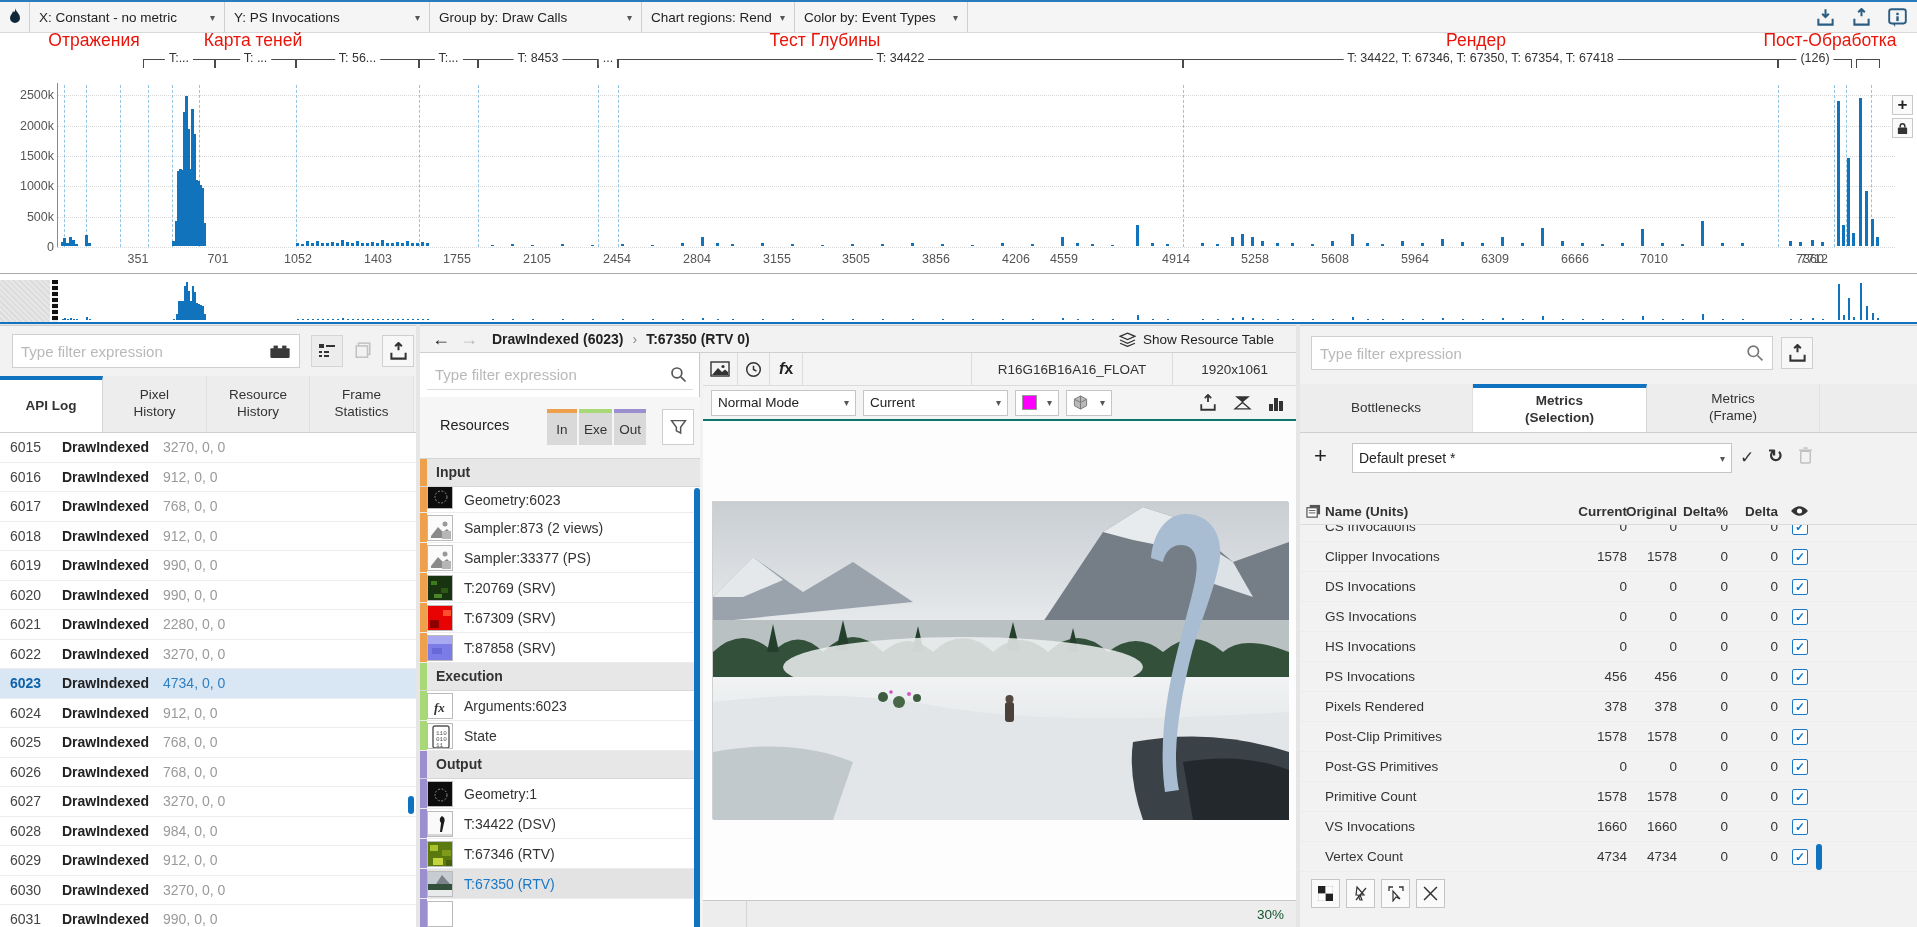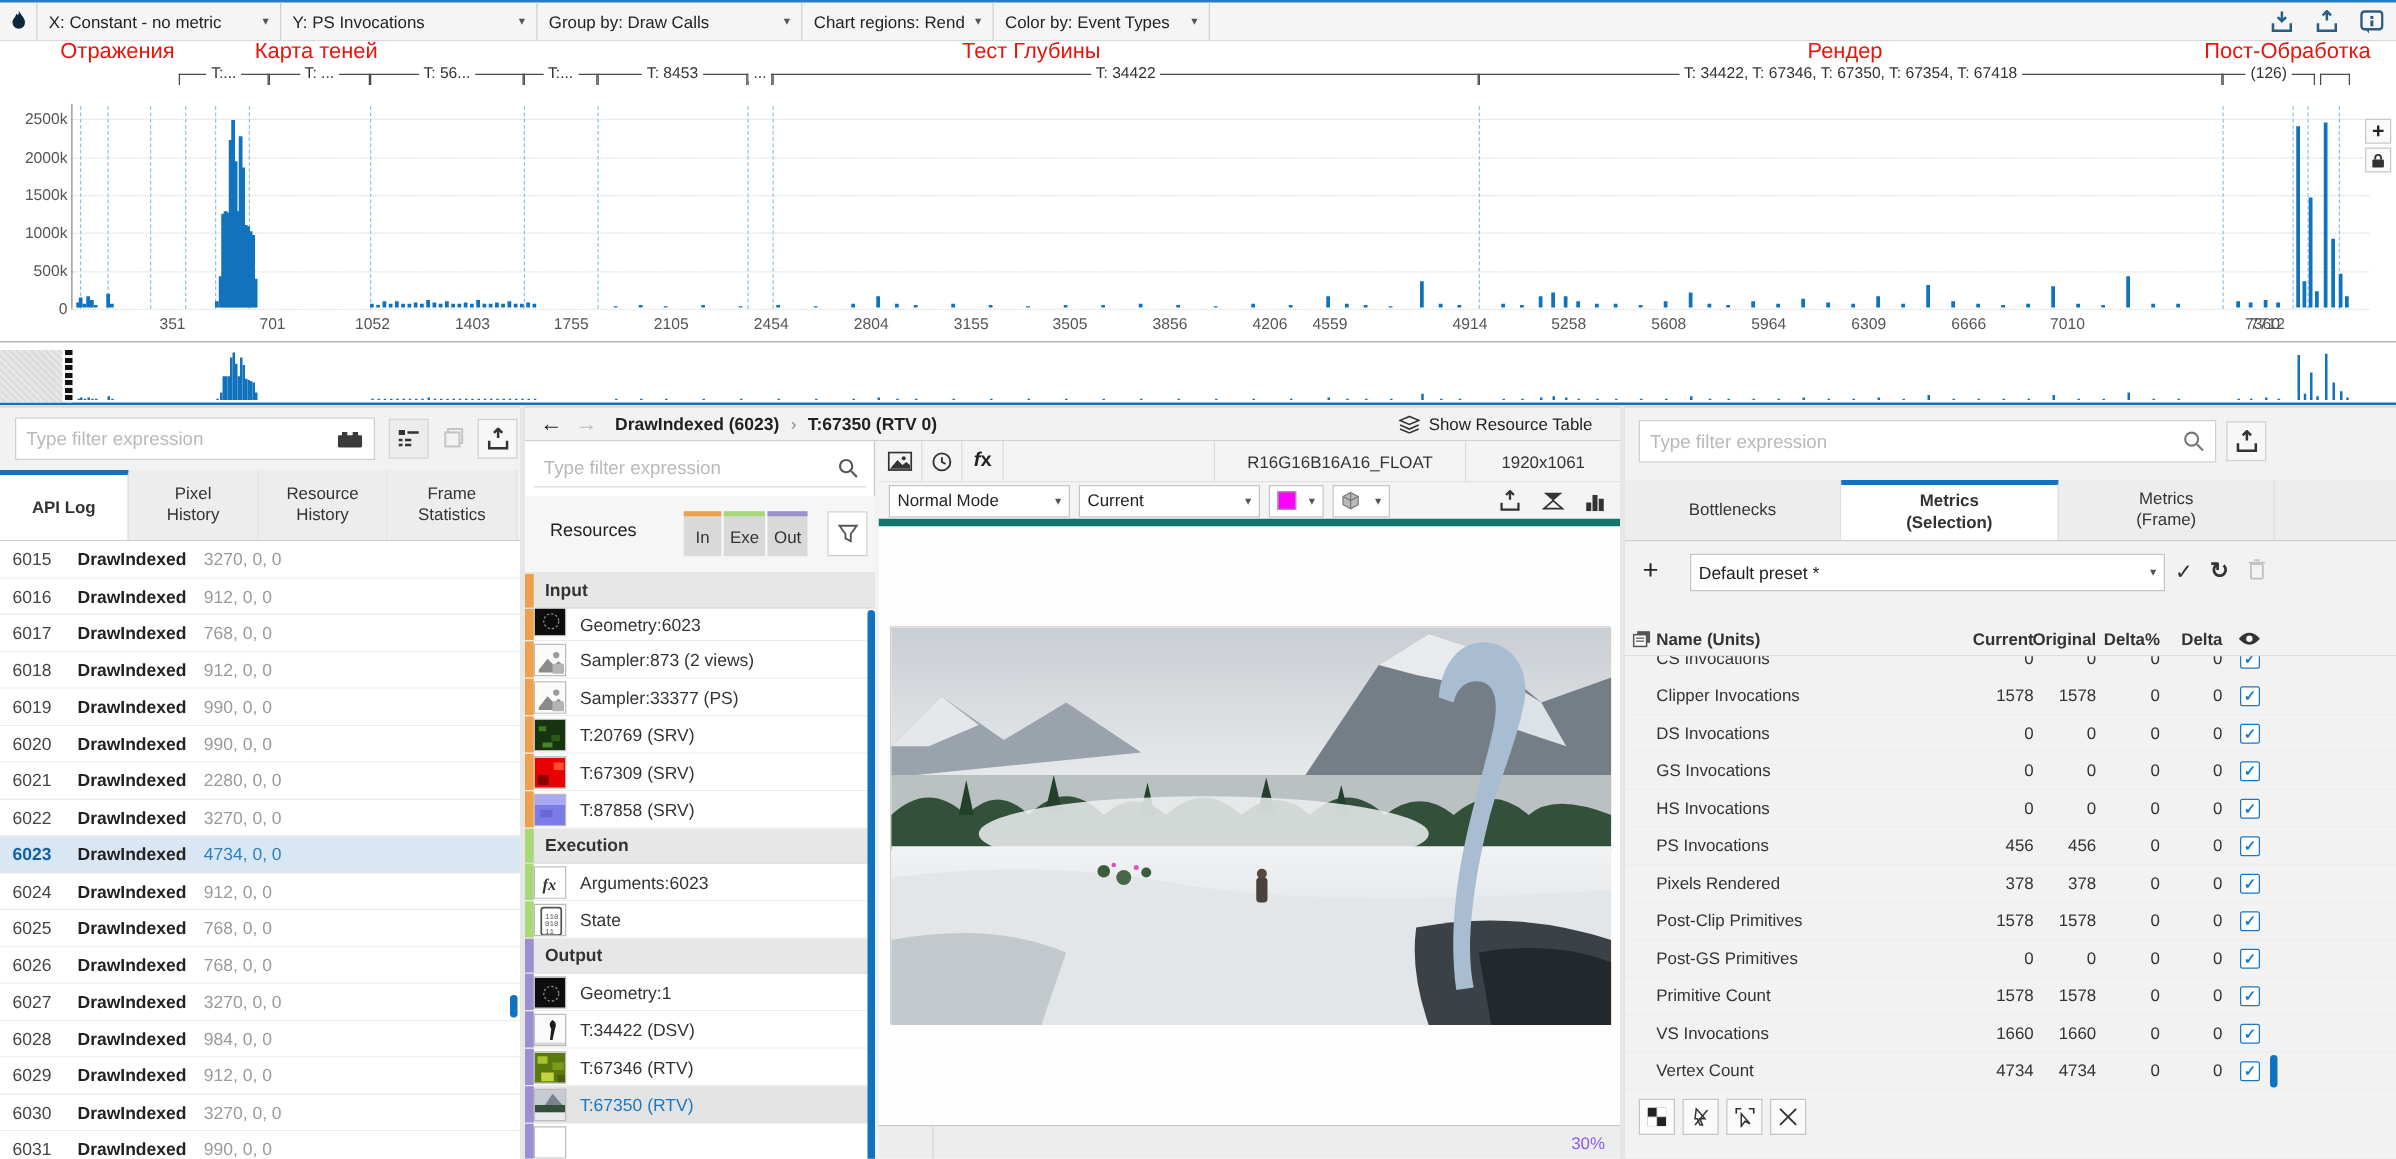--- a/index.html
+++ b/index.html
@@ -68,27 +68,27 @@
   #res-list{position:absolute;left:0;top:106px;width:280px;bottom:0;overflow:hidden;background:#fff}
   .res-sec{height:28px;background:#e7e7e7;border-bottom:1px solid #d7d7d7;font-weight:bold;font-size:14px;line-height:27px;padding-left:16px;position:relative}
   .res-row{height:30px;border-bottom:1px solid #ececec;display:flex;align-items:center;font-size:14px;position:relative;background:#fff}
   .res-row .thumb{width:26px;height:26px;margin-left:7px;border:1px solid #bbb;flex:0 0 auto;overflow:hidden}
   .res-row .rlabel{margin-left:11px;white-space:nowrap}
   .res-row.sel{background:#e3e3e3}
   .res-row.sel .rlabel{color:#1878c8}
   .stripe{position:absolute;left:0;top:0;bottom:0;width:7px}
   #viewer{position:absolute;left:283px;top:27px;right:0;bottom:0;background:#fdfdfd}
   #vtb1{position:absolute;left:0;top:0;right:0;height:33px;background:#f4f4f4;border-bottom:1px solid #dcdcdc;display:flex;align-items:center}
-  #vtb2{position:absolute;left:0;top:33px;right:0;height:35px;background:#f4f4f4;border-bottom:6px solid #0f766e;display:flex;align-items:center}
+  #vtb2{position:absolute;left:0;top:33px;right:0;height:35px;background:#f4f4f4;border-bottom:2px solid #0f766e;display:flex;align-items:center}
   .vsep{width:1px;height:100%;background:#dcdcdc}
   .combo{height:26px;background:#fff;border:1px solid #c5c5c5;display:flex;align-items:center;font-size:13.5px;padding:0 6px;color:#222}
   .combo .caret{margin-left:auto;font-size:10px;color:#555;padding-left:10px}
   #statusbar{position:absolute;left:0;right:0;bottom:0;height:27px;background:#ededed;border-top:1px solid #c9c9c9;display:flex;align-items:center;font-size:13.5px}
   #statusbar .cell1{width:44px;height:100%;border-right:1px solid #d6d6d6}
-  #statusbar .zoom{margin-left:auto;padding-right:12px;color:#8b5cf6}
+  #statusbar .zoom{margin-left:auto;padding-right:12px;color:#14532d}
 
   
   #right-panel{left:1300px;width:617px}
   #metric-rows{position:absolute;left:0;top:199px;width:617px;height:354px;overflow:hidden;background:#f2f2f2}
   .m-row{position:relative;height:30px;font-size:13.5px;line-height:30px;border-bottom:1px solid #ededed}
   .m-row .mname{position:absolute;left:25px;color:#333;white-space:nowrap}
   .m-cell{position:absolute;width:97px;text-align:right;color:#333}
   .m-chk{position:absolute;left:492px;top:7px;width:16px;height:16px;border:1px solid #1878c8;background:#fff;border-radius:2px;color:#1878c8;font-size:12px;line-height:14px;text-align:center;font-weight:bold}
   #m-header{position:absolute;left:0;top:173px;width:617px;height:26px;font-weight:bold;font-size:13.5px;line-height:26px;border-bottom:1px solid #dcdcdc;background:#f2f2f2}
   #m-header span{position:absolute}

